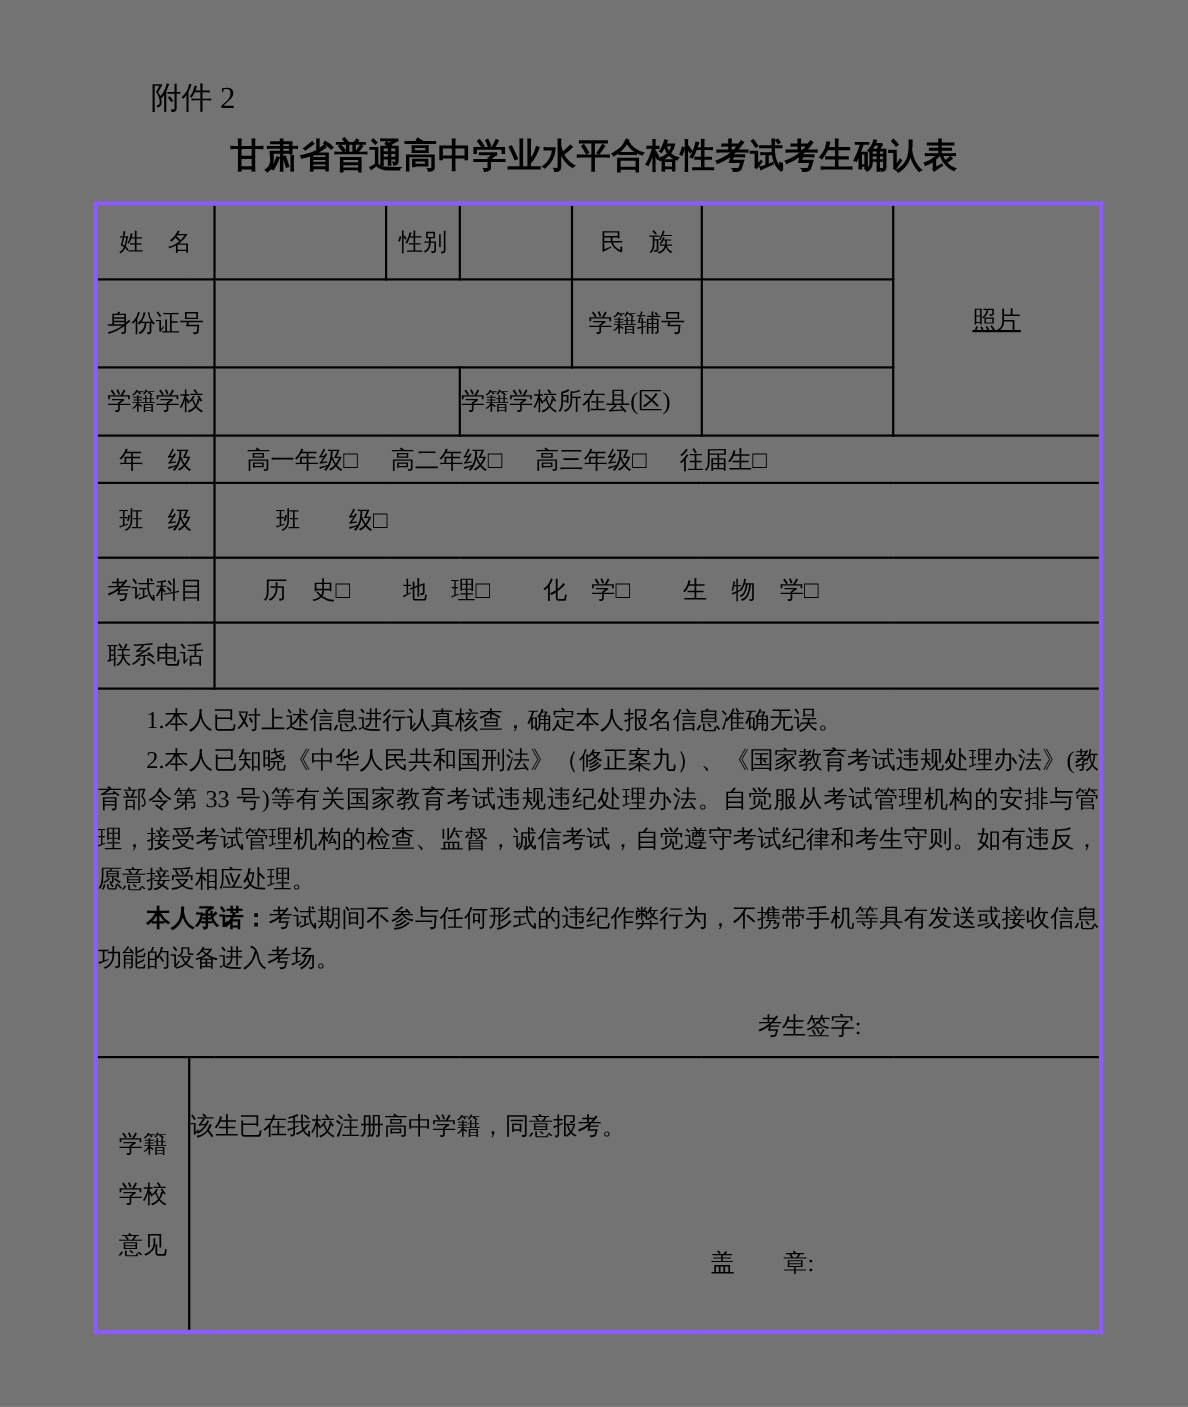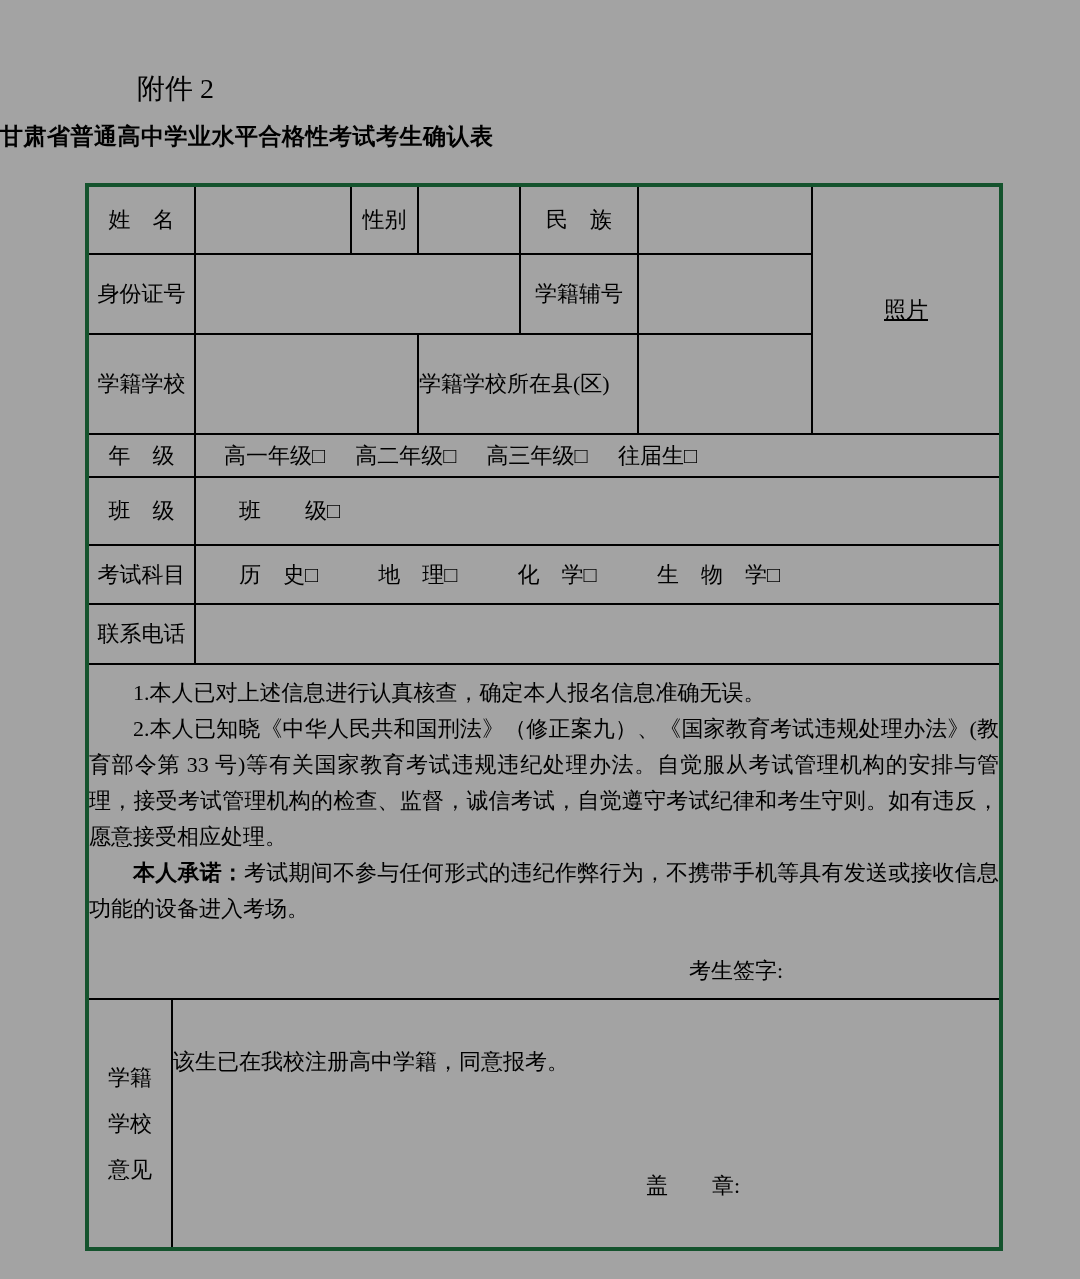--- a/index.html
+++ b/index.html
@@ -1,81 +1,82 @@
 <!DOCTYPE html>
 <html><head>
 <meta charset="utf-8">
 <style>
   html, body { margin: 0; padding: 0; background: #ffffff; }
   .page {
     position: relative;
     width: 1080px;
     height: 1279px;
-    background: #a3a3a3;
+    background: #737373;
     color: #000000;
     font-family: "Liberation Serif", "DejaVu Serif", serif;
     overflow: hidden;
   }
   .attachment {
     position: absolute;
     left: 137px;
     top: 70px;
     font-size: 28px;
   }
   .title {
     position: absolute;
     top: 121px;
     left: 0;
     width: 100%;
-    font-size: 23px;
+    text-align: center;
+    font-size: 31px;
     font-weight: 700;
     margin: 0;
     letter-spacing: 0.5px;
   }
   table.form {
     position: absolute;
     left: 85px;
     top: 183px;
     width: 914px;
     border-collapse: collapse;
     table-layout: fixed;
-    border: 4px solid #14532d;
+    border: 4px solid #8b5cf6;
   }
   table.form td {
     border: 2px solid #000000;
     padding: 0;
     font-size: 22px;
     vertical-align: middle;
     overflow: hidden;
   }
   td.lbl { text-align: center; }
   td.county { font-size: 21px; white-space: nowrap; text-align: left; }
   td.photo { text-align: center; font-size: 23px; text-decoration: underline; }
   .opts { display: flex; gap: 30px; padding-left: 28px; }
-  .opts.subj { gap: 60px; padding-left: 43px; text-align: right; }
-  .classopt { padding-left: 43px; font-family: Liberation Mono, monospace; }
+  .opts.subj { gap: 48px; padding-left: 43px; text-align: right; }
+  .classopt { padding-left: 55px; font-family: Liberation Mono, monospace; }
   td.decl {
     vertical-align: top;
     padding: 9px 5px 0 5px;
     text-align: justify;
     line-height: 36px;
   }
   td.decl p { margin: 0; text-indent: 2em; }
   .promise-label { font-weight: 700; }
   .sig-line { margin-top: 26px; padding-left: 600px; text-indent: 0; }
   td.op-label {
     text-align: center;
     line-height: 46px;
     vertical-align: middle;
   }
   td.op-content { vertical-align: top; padding: 16px 0 0 55px; line-height: 34px; }
   .seal { margin-top: 90px; margin-left: 473px; }
   tr.r1 { height: 69px; }
   tr.r2 { height: 80px; }
-  tr.r3 { height: 100px; }
+  tr.r3 { height: 62px; }
   tr.r4 { height: 43px; }
   tr.r5 { height: 68px; }
   tr.r6 { height: 59px; }
   tr.r7 { height: 60px; }
   tr.r8 { height: 335px; }
   tr.r9 { height: 250px; margin-top: 44px; }
 </style>
 </head>
 <body>
 

